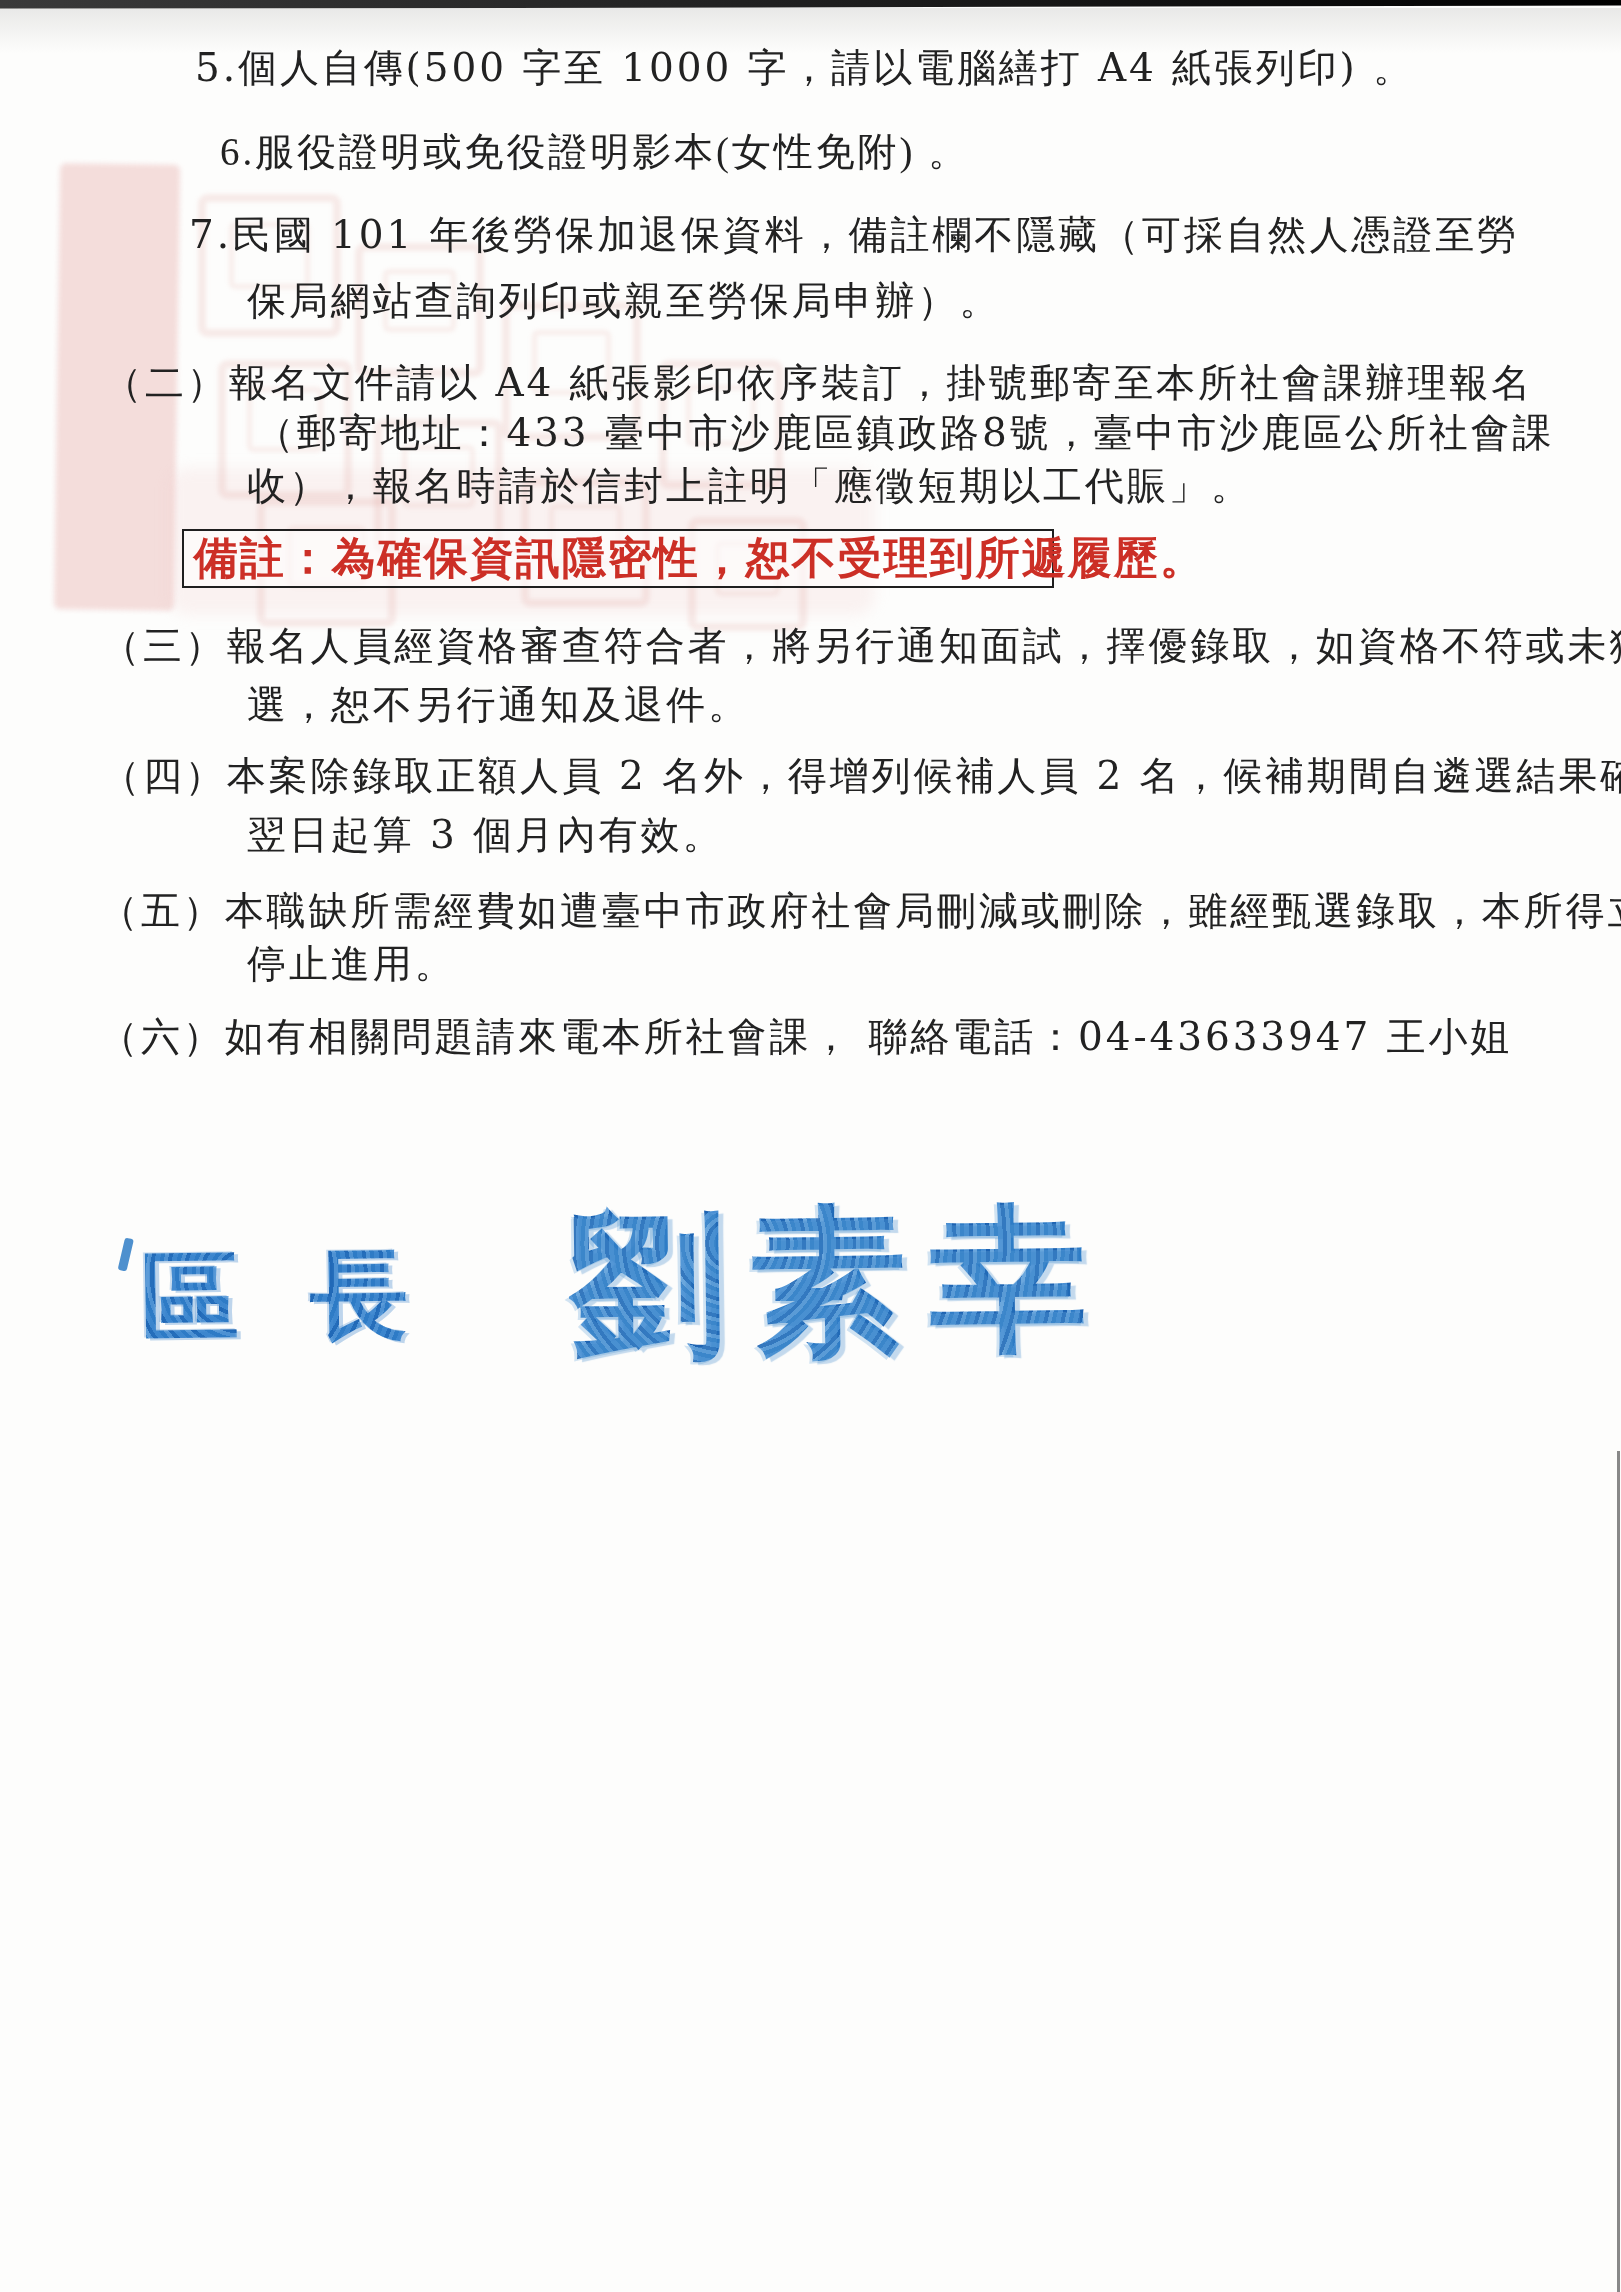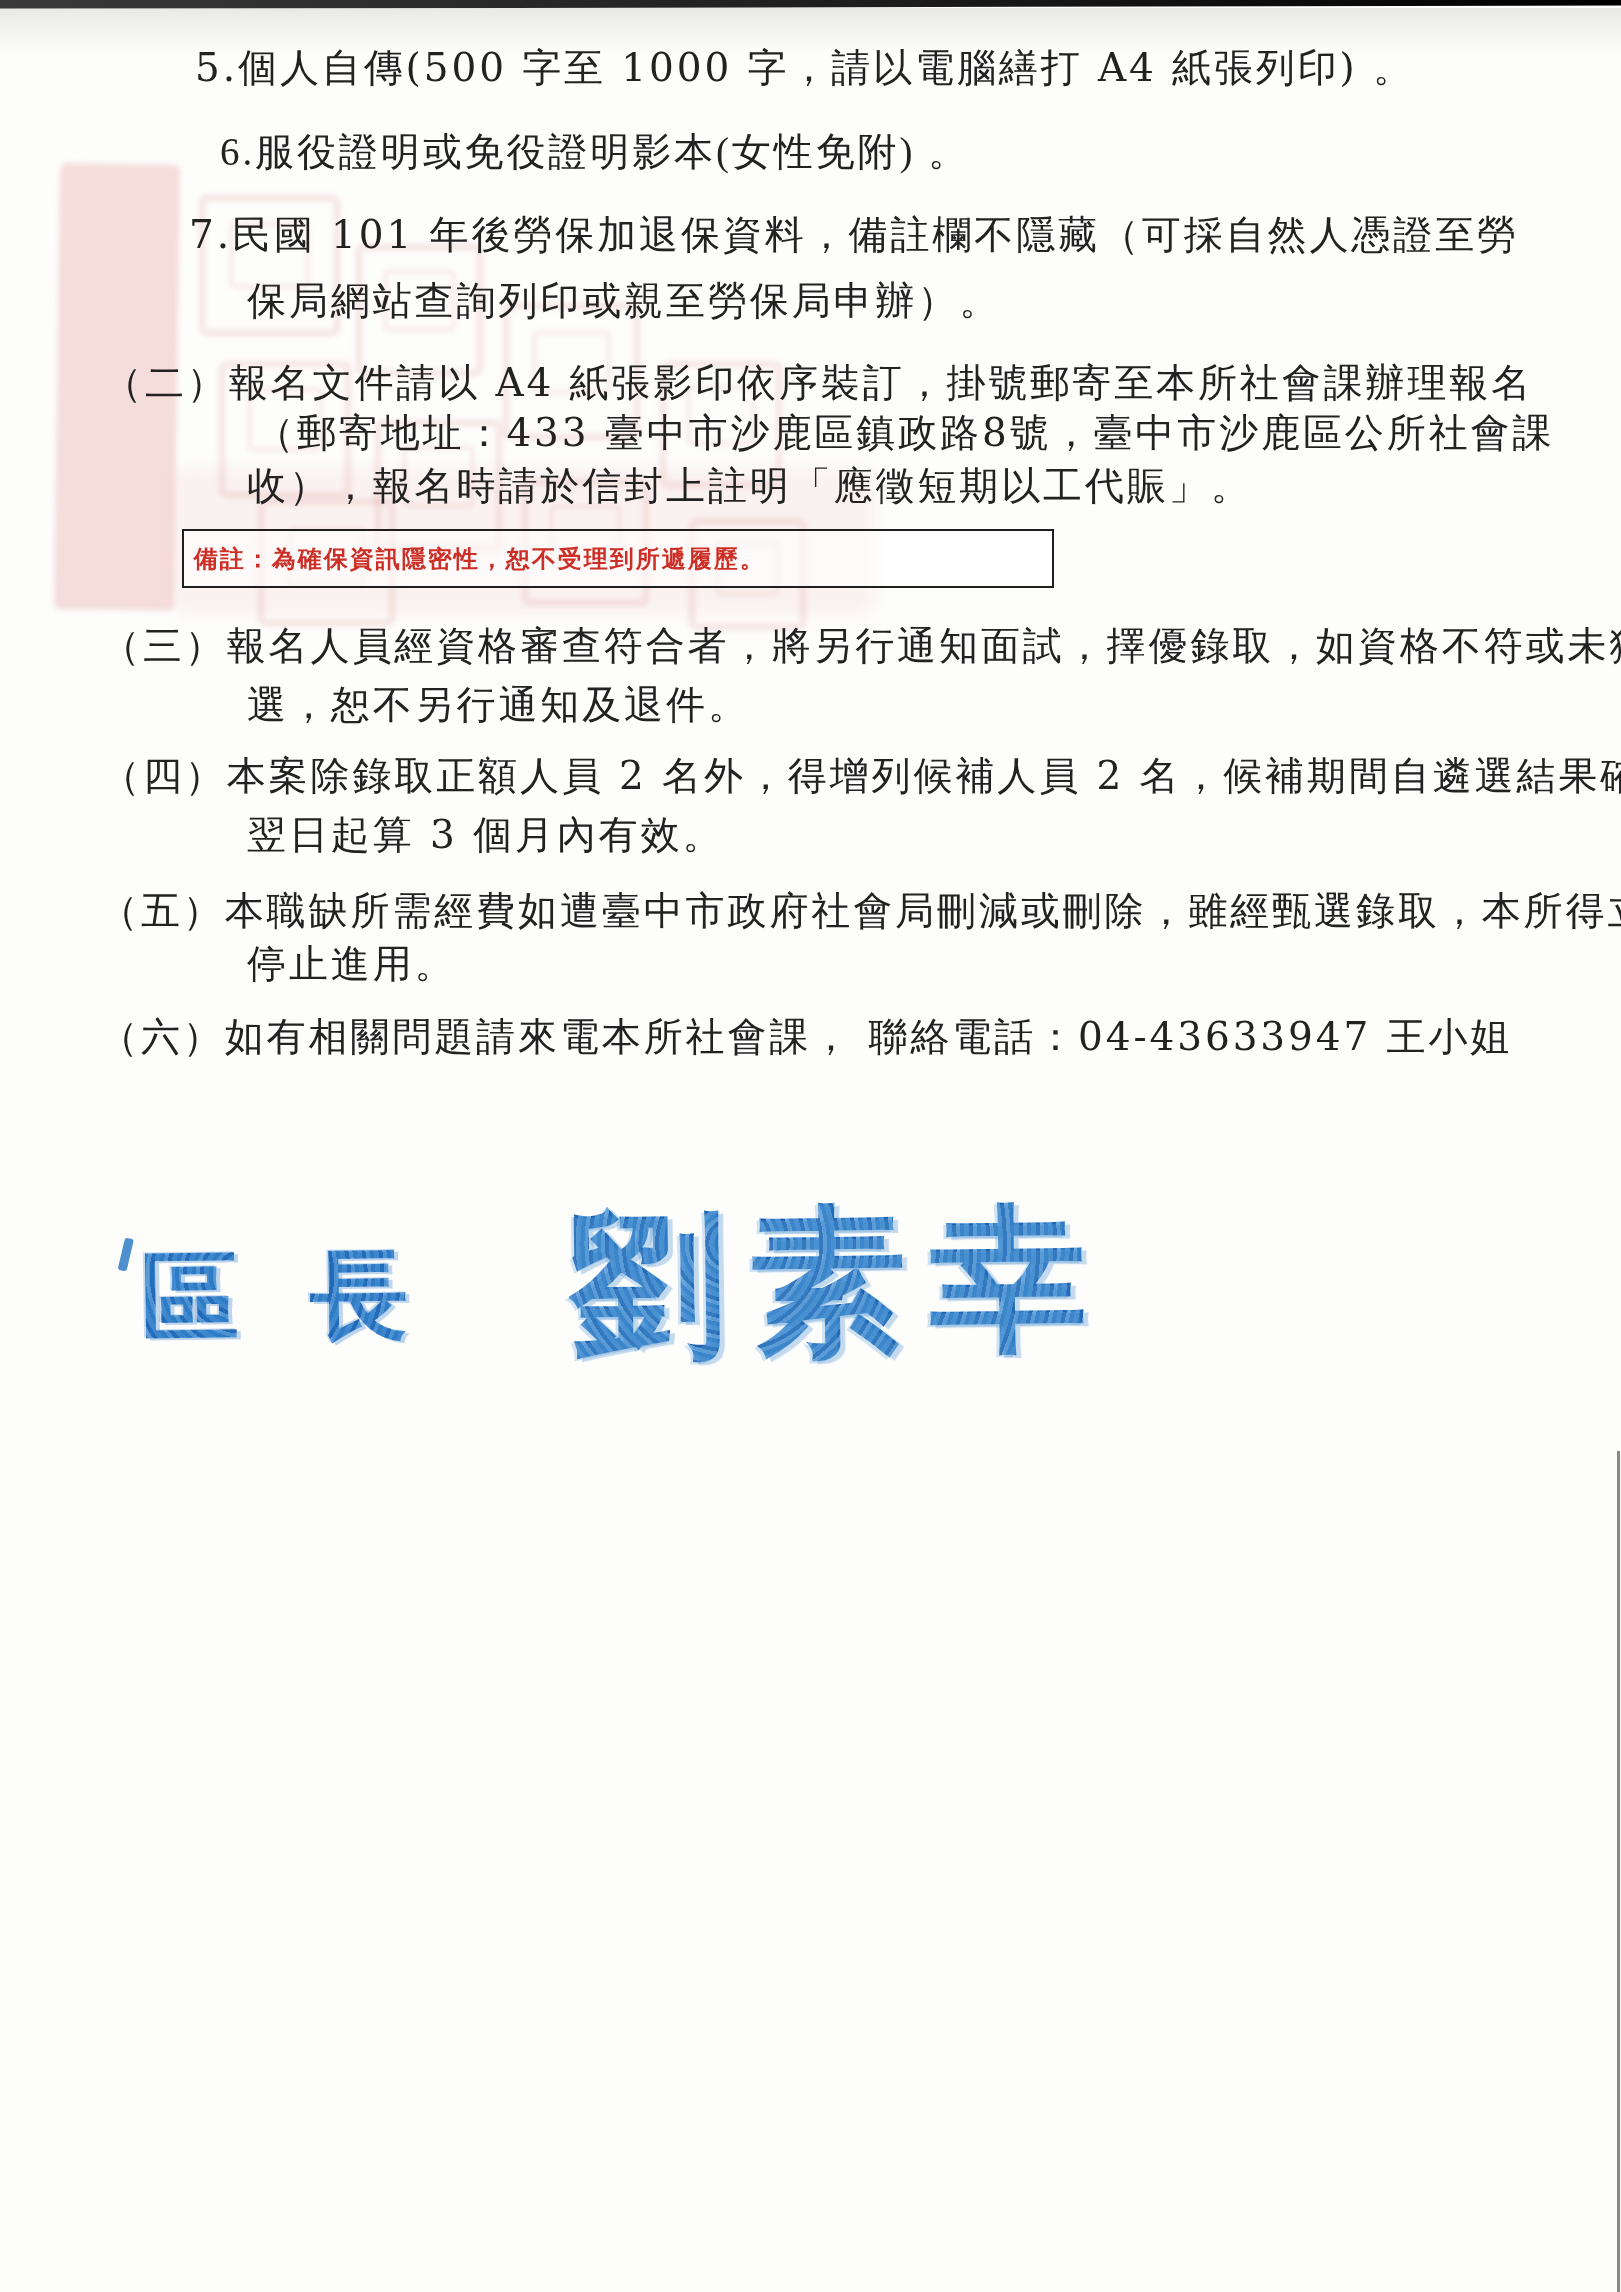--- a/index.html
+++ b/index.html
@@ -63,21 +63,21 @@
   }
   
   .note-box{
     position:absolute;left:182px;top:529px;width:868px;height:55px;
     border:2.9px solid #1f1f1f;
     background:rgba(255,255,255,.6);
     display:flex;align-items:center;
   }
   .note-text{
     padding-left:9.8px;
-    font-size:24px;letter-spacing:2px;white-space:nowrap;
+    font-size:44px;letter-spacing:2px;white-space:nowrap;
     font-weight:bold;
   }
   
   .sig-wrap{position:absolute;left:108px;top:1191px;width:902px;height:225px;transform:rotate(-0.8deg);}
   .sig-tick{
     position:absolute;left:13.7px;top:41px;width:8.8px;height:33px;
     background:#2f7cc6;transform:rotate(14deg);border-radius:2.9px;opacity:.85;
   }
   .sig-title{
     position:absolute;left:33px;top:47px;

